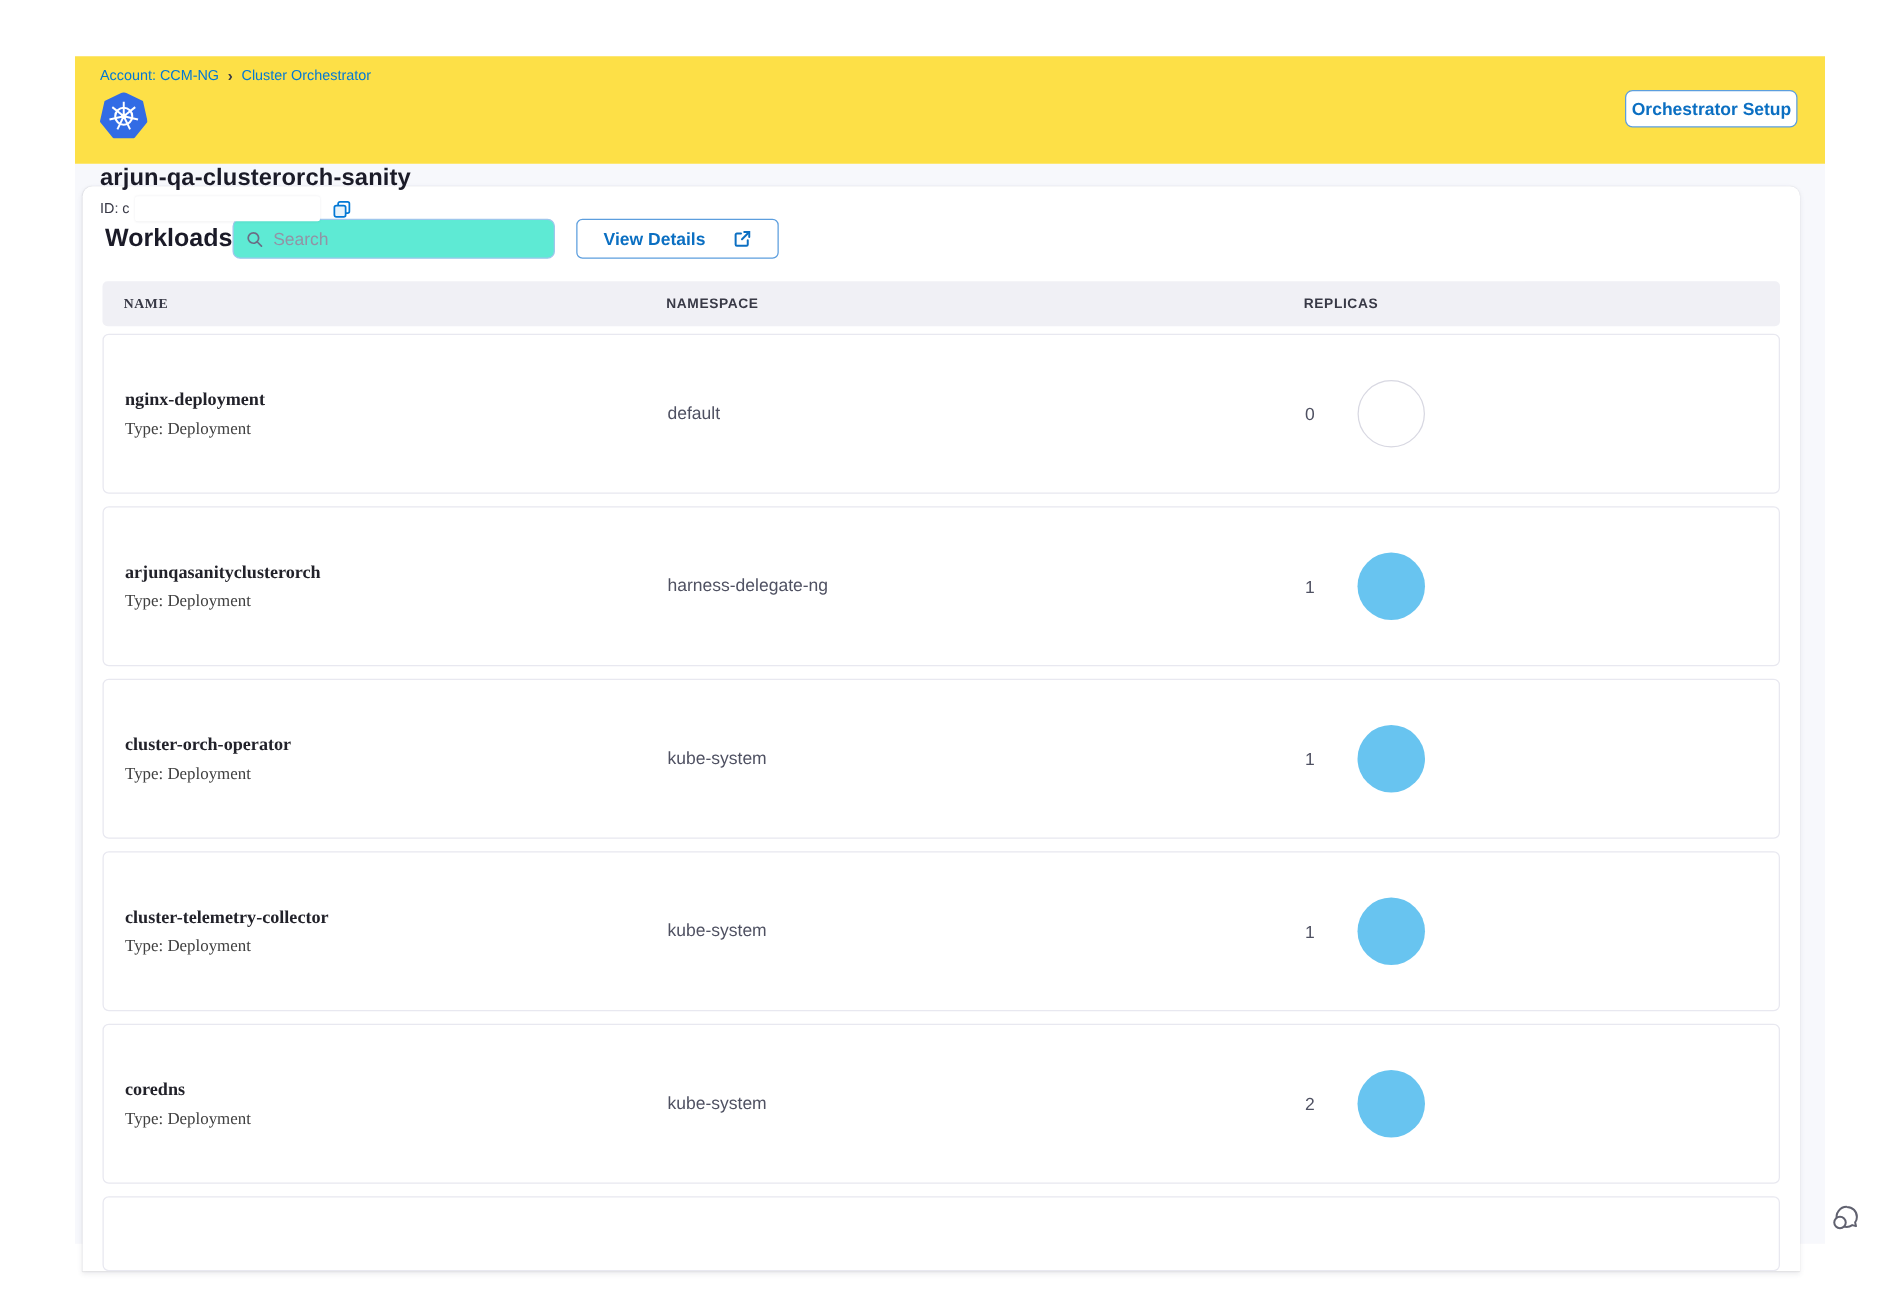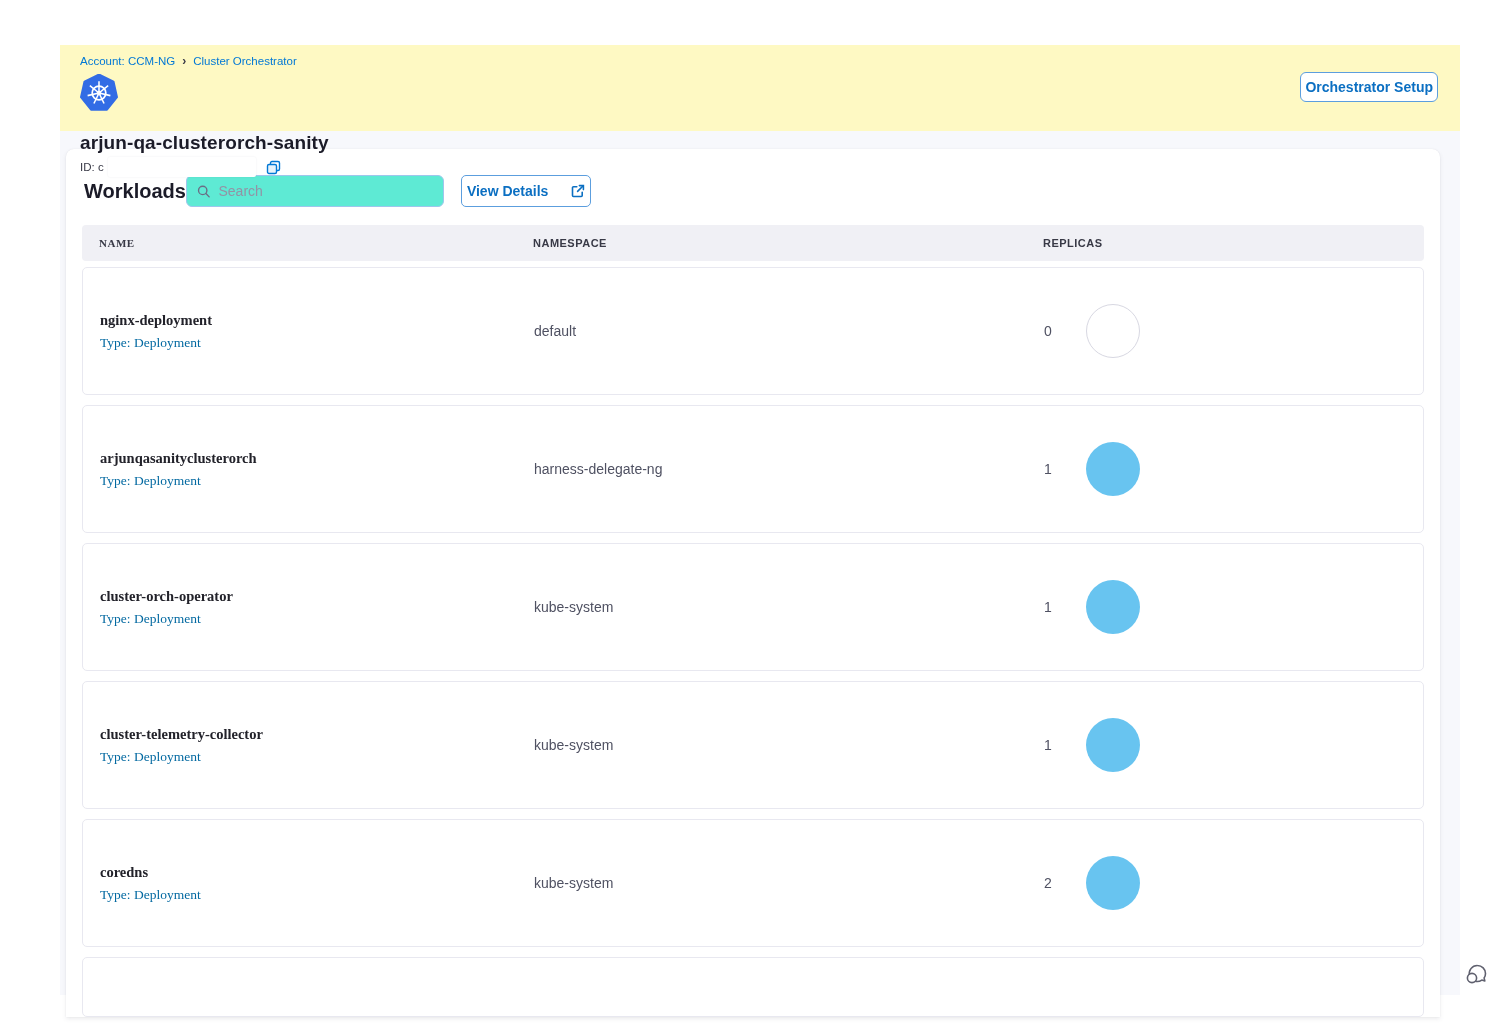--- a/index.html
+++ b/index.html
@@ -1,21 +1,21 @@
 <!DOCTYPE html>
 <html><head>
 <meta charset="utf-8">
 <style>
   * { margin:0; padding:0; box-sizing:border-box; }
   html,body { width:1502px; height:1036px; overflow:hidden; background:#ffffff;
     font-family:"Liberation Sans","DejaVu Sans",sans-serif; }
   .app { position:absolute; left:60px; top:45px; width:1400px; }
 
   
-  .header-band { height:86px; background:#fef9c3; padding:10px 22px 0 20px; position:relative; }
+  .header-band { height:86px; background:#fde047; padding:10px 22px 0 20px; position:relative; }
   .breadcrumb { font-size:11.5px; color:#0278D5; display:flex; align-items:center; gap:7px; }
   .breadcrumb .sep { color:#383946; font-size:12px; font-weight:bold; line-height:1; }
   .title-row { display:flex; align-items:flex-start; margin-top:7px; gap:20px;flex-direction:column; }
   .k8s-logo { width:38px; height:38px; flex:0 0 auto; }
   .title-block {}
   .page-title { font-size:19px; font-weight:bold; color:#1B1B28; letter-spacing:.1px; }
   .id-row { display:flex; align-items:center; margin-top:3px; gap:4px; }
   .id-label { font-size:11.5px; color:#383946; }
   .redaction { width:148px; height:20px; background:#ffffff; border-radius:2px; box-shadow:0 0 2px rgba(40,41,61,.08); }
   .copy-icon { margin-left:6px; cursor:pointer; }
@@ -36,37 +36,37 @@
     min-height:860px; padding:26px 16px 0 16px; }
 
   .card-header { display:flex; align-items:center; margin-bottom:18px; padding-left:2px; }
   .card-title { font-size:20px; font-weight:bold; color:#1B1B28; }
   .header-actions { display:flex; align-items:center; gap:17px; }
   .search-box { width:258px; height:32px; border:1px solid #9EC6EC; border-radius:6px;
     background:#5eead4; display:flex; align-items:center; padding:0 10px; gap:8px; }
   .search-box input { border:none; outline:none; background:transparent; font-size:14px;
     color:#383946; width:100%; font-family:inherit; }
   .search-box input::placeholder { color:#9293A5; }
-  .view-details-btn { height:32px; padding:0 5px; background:#ffffff; border:1px solid #5C9EDE;
+  .view-details-btn { height:32px; padding:0 21px; background:#ffffff; border:1px solid #5C9EDE;
     border-radius:5px; color:#0B6FC2; font-weight:bold; font-size:14px; display:flex;
     align-items:center; gap:23px; cursor:pointer; }
 
   .table-header { height:36px; background:#F0F0F5; border-radius:4px; display:flex;
     align-items:center; padding:0 17px; font-size:11px; font-weight:bold; color:#383946;
     letter-spacing:.045em; }
   .col-name { width:434px;font-family:Liberation Serif, serif; }
   .col-ns { width:510px; }
   .col-rep { flex:1; display:flex; align-items:center; gap:32px; }
 
   .rows { margin-top:6px; }
   .row-card { min-height:128px; background:#ffffff; border:1px solid #E8E8F0; border-radius:5px;
     margin-bottom:10px; display:flex; align-items:center; padding:0 17px; cursor:pointer; }
   .row-card.partial { min-height:60px; height:60px; margin-bottom:0; }
   .workload-name { font-size:14.5px; font-weight:bold; color:#22222A; margin-bottom:6px; }
-  .workload-type { font-size:13.5px; color:#0369a1; }
+  .workload-type { font-size:13.5px; color:#404040; }
   .ns-text { font-size:14px; color:#4F5162; }
   .rep-count { font-size:14px; color:#4F5162; min-width:10px; }
   .replica-circle { width:54px; height:54px; border-radius:50%; background:#68C4F0; }
   .replica-circle.empty { background:#ffffff; border:1px solid #D8D8E2; }
 
   .chat-fab { position:absolute; left:1464px; top:960px; width:26px; height:26px; cursor:pointer; }
 </style>
 </head>
 <body>
 

